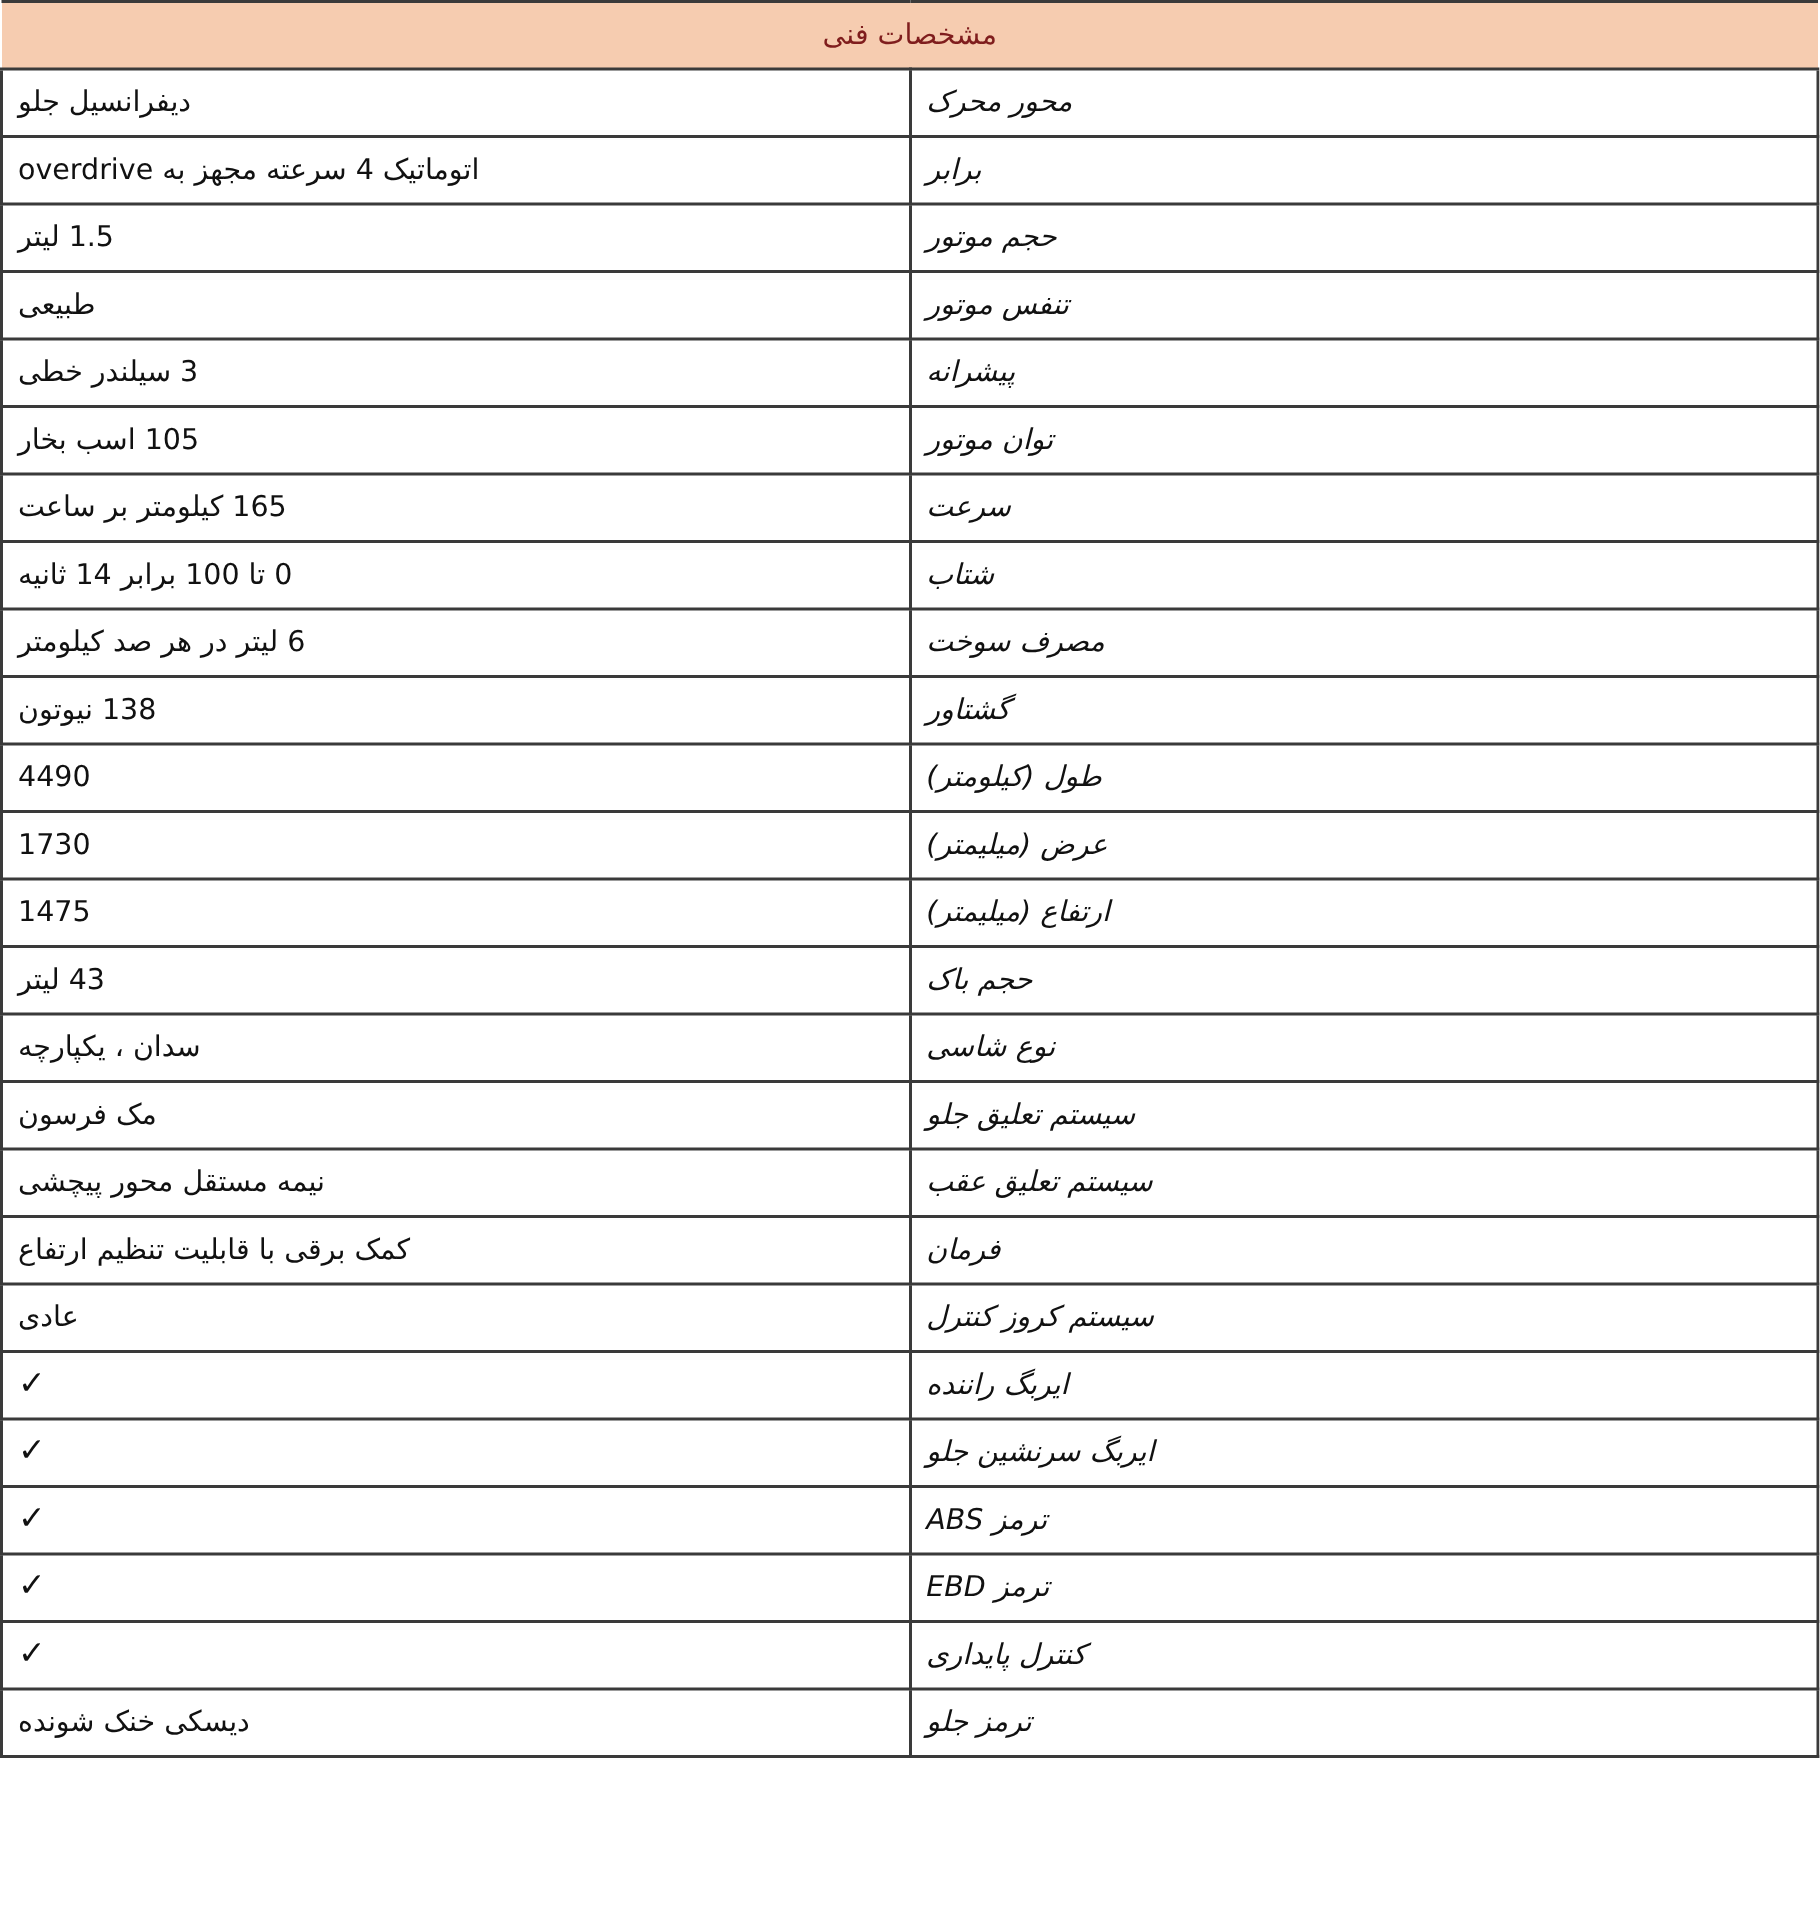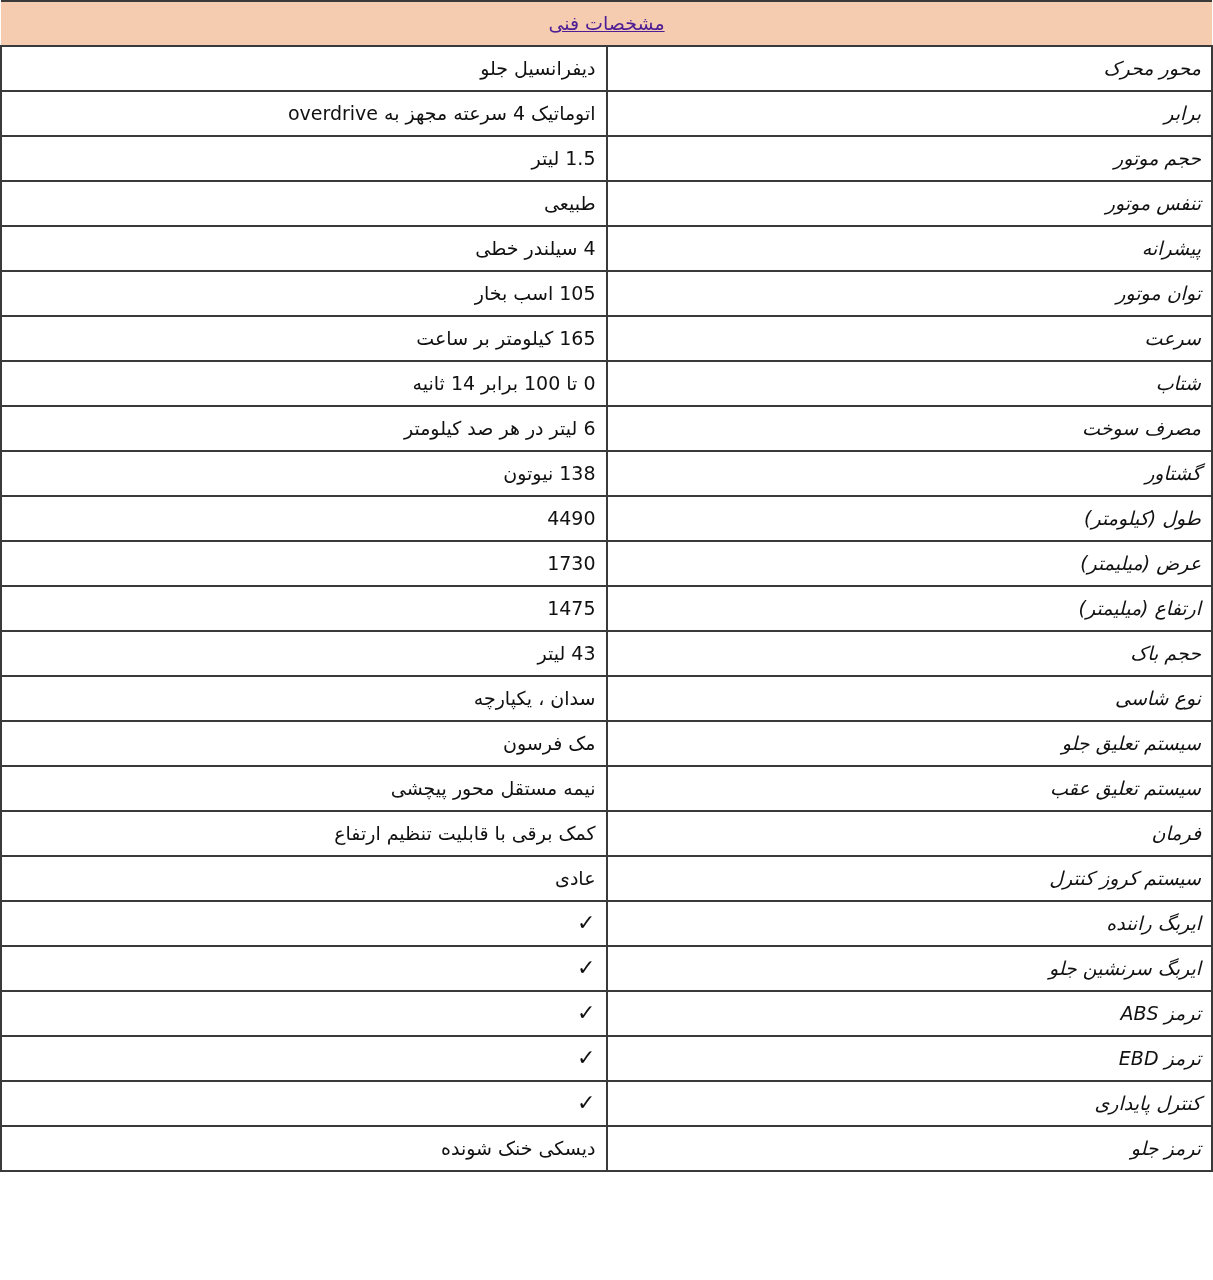--- a/index.html
+++ b/index.html
@@ -17,43 +17,42 @@
     border-collapse: collapse;
     table-layout: fixed;
     direction: rtl;
   }
 
   #spec-table tr { height: 45px; }
 
   #spec-table td {
     border: 2px solid #3a3a3a;
     padding: 0 10px;
-    text-align: right;
+    text-align: left;
     vertical-align: middle;
     font-size: 19px;
     color: #111111;
     line-height: 1.25;
     background: #ffffff;
     white-space: nowrap;
     overflow: hidden;
   }
 
   
   #spec-table td.label-cell { width: 606px; font-style: italic; }
   #spec-table td.value-cell { width: 607px; }
 
   #spec-table tr.section-row td.section-cell {
     background: #F6CCB0;
     font-size: 19px;
-    color: #4c1d95;
+    color: #7f1d1d;
     text-align: center;
     border: 2px solid #3a3a3a;
     border-left-width: 0;
     border-right-width: 0;
-    text-decoration: underline;
   }
 
   .check-mark {
     font-size: 22px;
     line-height: 1;
     display: inline-block;
     color: #111111;
   }
 </style>
 </head>
@@ -75,21 +74,21 @@
       <tr class="data-row">
         <td class="label-cell">حجم موتور</td>
         <td class="value-cell">1.5 لیتر</td>
       </tr>
       <tr class="data-row">
         <td class="label-cell">تنفس موتور</td>
         <td class="value-cell">طبیعی</td>
       </tr>
       <tr class="data-row">
         <td class="label-cell">پیشرانه</td>
-        <td class="value-cell">4 سیلندر خطی</td>
+        <td class="value-cell">3 سیلندر خطی</td>
       </tr>
       <tr class="data-row">
         <td class="label-cell">توان موتور</td>
         <td class="value-cell">105 اسب بخار</td>
       </tr>
       <tr class="data-row">
         <td class="label-cell">سرعت</td>
         <td class="value-cell">165 کیلومتر بر ساعت</td>
       </tr>
       <tr class="data-row">

